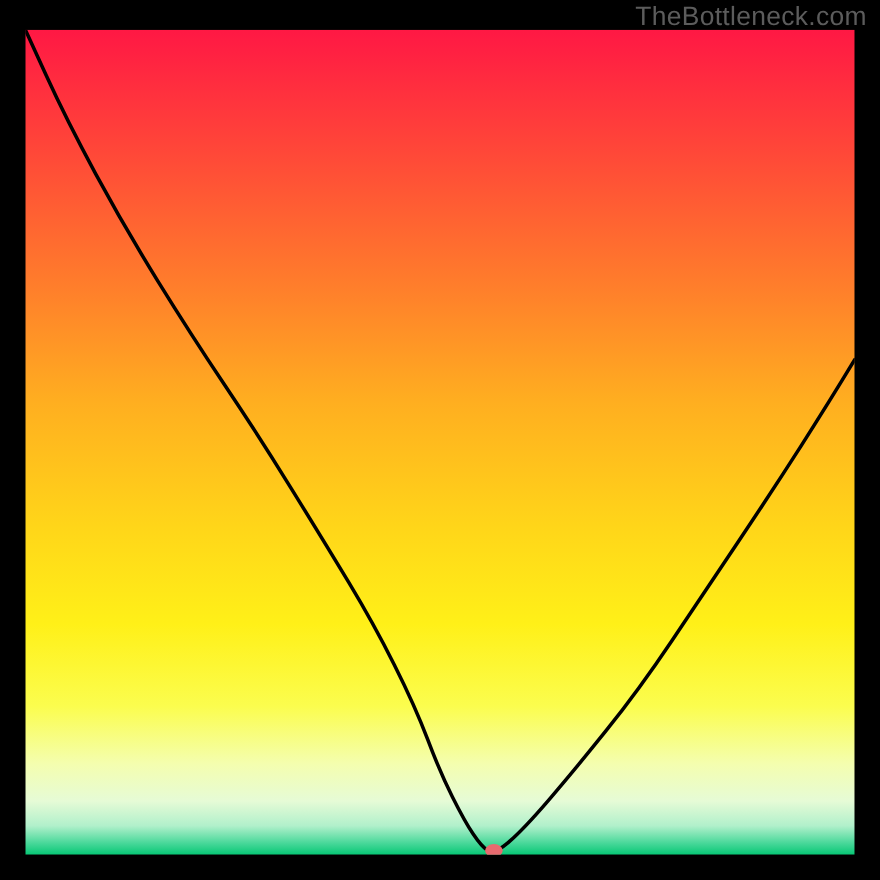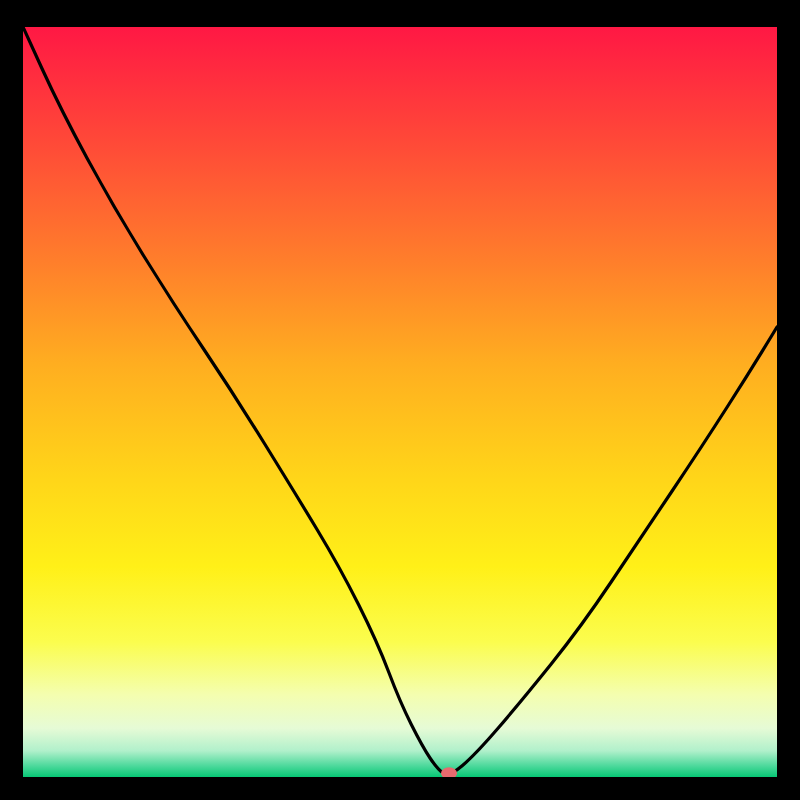--- a/index.html
+++ b/index.html
@@ -38,20 +38,21 @@
   }
   svg {
     display: block;
   }
 </style>
 </head>
 <body>
 
 <div class="frame">
 
+  <div class="watermark">TheBottleneck.com</div>
 
   <div class="plot-wrap">
     <svg id="chart-svg" width="754" height="750" viewBox="0 0 754 750" preserveAspectRatio="none">
       <defs>
         <linearGradient id="bg-grad" x1="0" y1="0" x2="0" y2="1">
             <stop offset="0.00%" stop-color="#ff1844"></stop>
             <stop offset="15.00%" stop-color="#ff4838"></stop>
             <stop offset="30.00%" stop-color="#ff7a2c"></stop>
             <stop offset="45.00%" stop-color="#ffae20"></stop>
             <stop offset="60.00%" stop-color="#ffd519"></stop>

